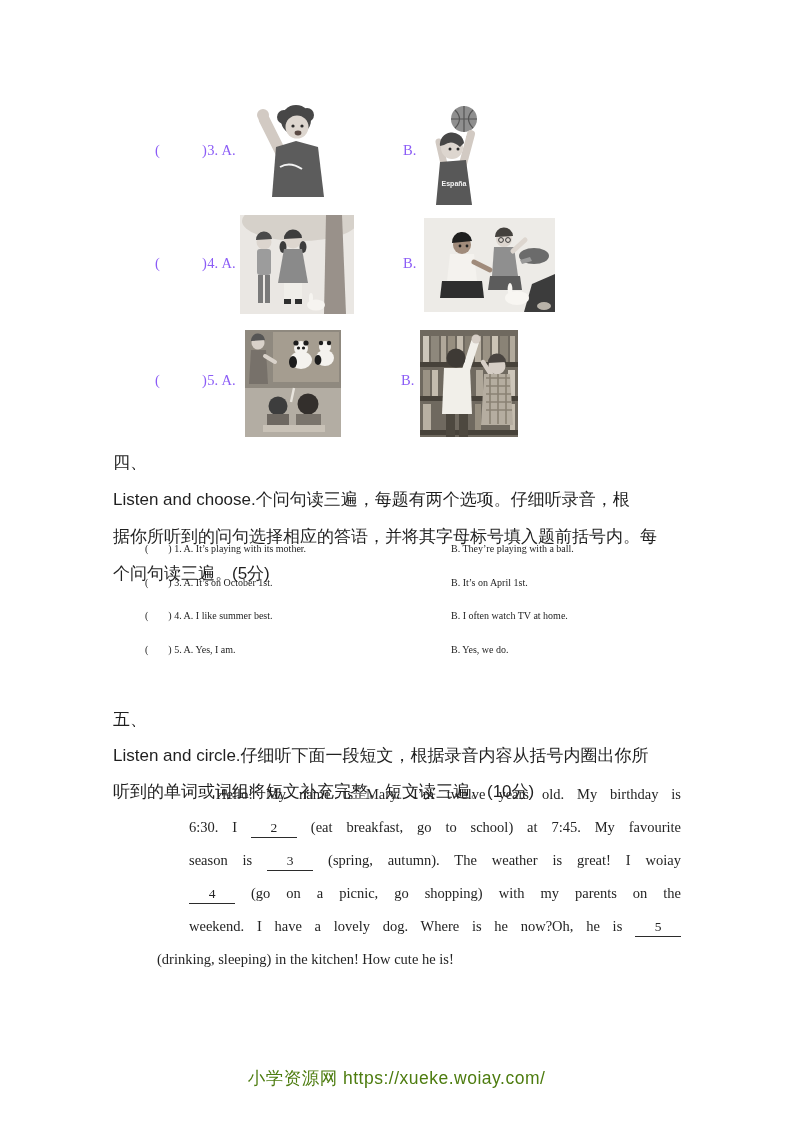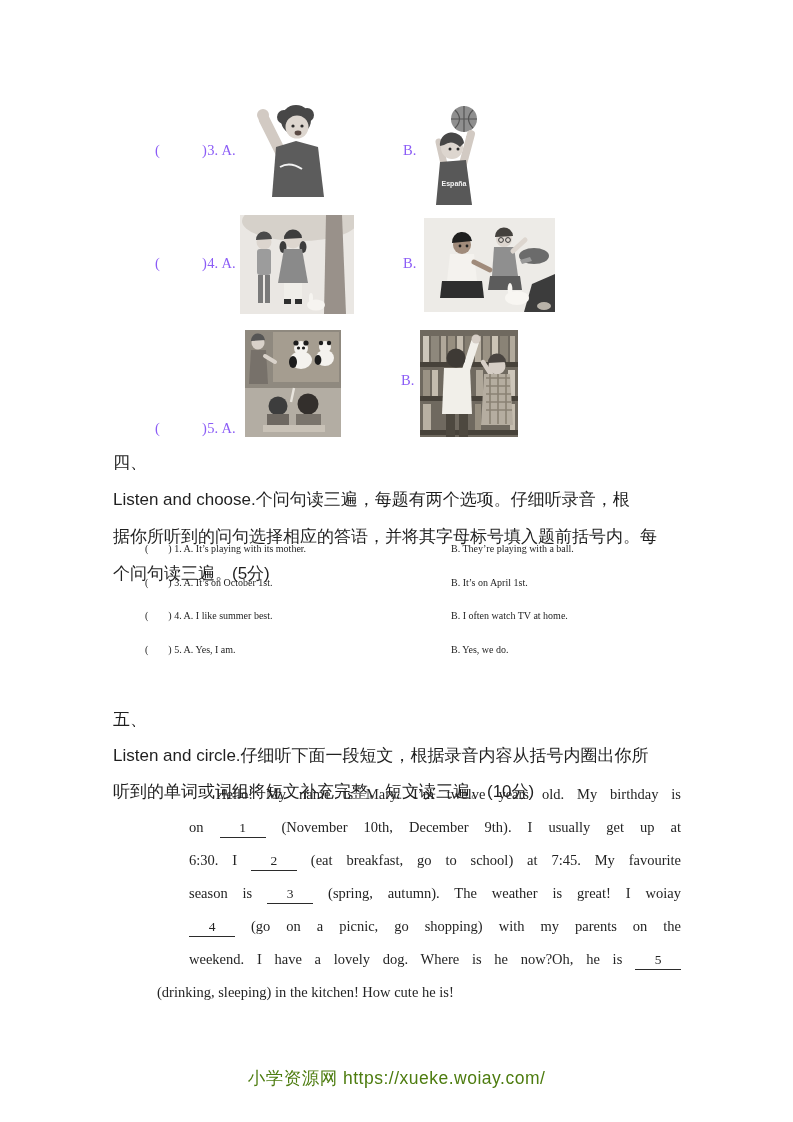--- a/index.html
+++ b/index.html
@@ -138,21 +138,21 @@
       <circle cx="84" cy="22" r="2.4" fill="none" stroke="#333" stroke-width="1"></circle>
       <path d="M70 29 L90 29 L94 58 L68 58 Z" fill="#8f8f8f"></path>
       <line x1="89" y1="33" x2="101" y2="22" stroke="#ddd6cf" stroke-width="5" stroke-linecap="round"></line>
       <path d="M66 58 L96 58 L98 72 L64 72 Z" fill="#5c5c5c"></path>
       <ellipse cx="93" cy="80" rx="12" ry="7" fill="#f8f6f2"></ellipse>
       <ellipse cx="86" cy="71" rx="2.4" ry="6" fill="#f8f6f2"></ellipse>
       <ellipse cx="120" cy="88" rx="7" ry="4" fill="#b9b3a9"></ellipse>
     </svg>
   </div>
 
-  <div class="pic-label" style="left:155px; top:372px;margin-top:48px;"><span>(&nbsp;&nbsp;&nbsp;&nbsp;&nbsp;&nbsp;&nbsp;&nbsp;&nbsp;&nbsp;&nbsp;)</span><span>5. A.</span></div>
+  <div class="pic-label" style="left:155px; top:372px;"><span>(&nbsp;&nbsp;&nbsp;&nbsp;&nbsp;&nbsp;&nbsp;&nbsp;&nbsp;&nbsp;&nbsp;)</span><span>5. A.</span></div>
 
   <div class="pic-img" style="left:245px; top:330px; width:96px; height:107px;">
     <svg viewBox="0 0 96 107">
       <rect width="96" height="58" fill="#8f897f"></rect>
       <rect x="28" y="2" width="66" height="50" fill="#a59d90"></rect>
       <ellipse cx="56" cy="30" rx="11" ry="9" fill="#f4f2ee"></ellipse>
       <circle cx="56" cy="18" r="7" fill="#f4f2ee"></circle>
       <circle cx="51" cy="13" r="2.6" fill="#1c1c1c"></circle>
       <circle cx="61" cy="13" r="2.6" fill="#1c1c1c"></circle>
       <circle cx="53.5" cy="18" r="1.6" fill="#1c1c1c"></circle>
@@ -235,21 +235,20 @@
       <div class="item-row"><span>(&nbsp;&nbsp;&nbsp;&nbsp;&nbsp;&nbsp;&nbsp;&nbsp;) </span><span>5. A. Yes, I am.</span><span class="optb">B. Yes, we do.</span></div>
     </div>
 
   <div class="sec" style="top:702px; line-height:36px;">
     <span class="marker">五、</span>
     <span class="hlines"><span class="hline">Listen and circle.仔细听下面一段短文，根据录音内容从括号内圈出你所</span><span class="hline">听到的单词或词组将短文补充完整。短文读三遍。(10分)</span></span>
   </div>
 
   <div class="passage">
       <div class="p-line just ind"><span>Hello! My name is Mary. I’m twelve years old. My birthday is</span></div>
-      <div class="p-line just"><span>on </span><span class="blank">1</span><span> (November 10th, December 9th). I usually get up at</span></div>
       <div class="p-line just"><span>6:30. I </span><span class="blank">2</span><span> (eat breakfast, go to school) at 7:45. My favourite</span></div>
       <div class="p-line just"><span>season is </span><span class="blank">3</span><span> (spring, autumn). The weather is great! I woiay</span></div>
       <div class="p-line just"><span class="blank">4</span><span> (go on a picnic, go shopping) with my parents on the</span></div>
       <div class="p-line just"><span>weekend. I have a lovely dog. Where is he now?Oh, he is </span><span class="blank">5</span></div>
       <div class="p-line"><span>(drinking, sleeping) in the kitchen! How cute he is!</span></div>
     </div>
 
   <div class="footer">小学资源网 https://xueke.woiay.com/</div>
 
 </div>

